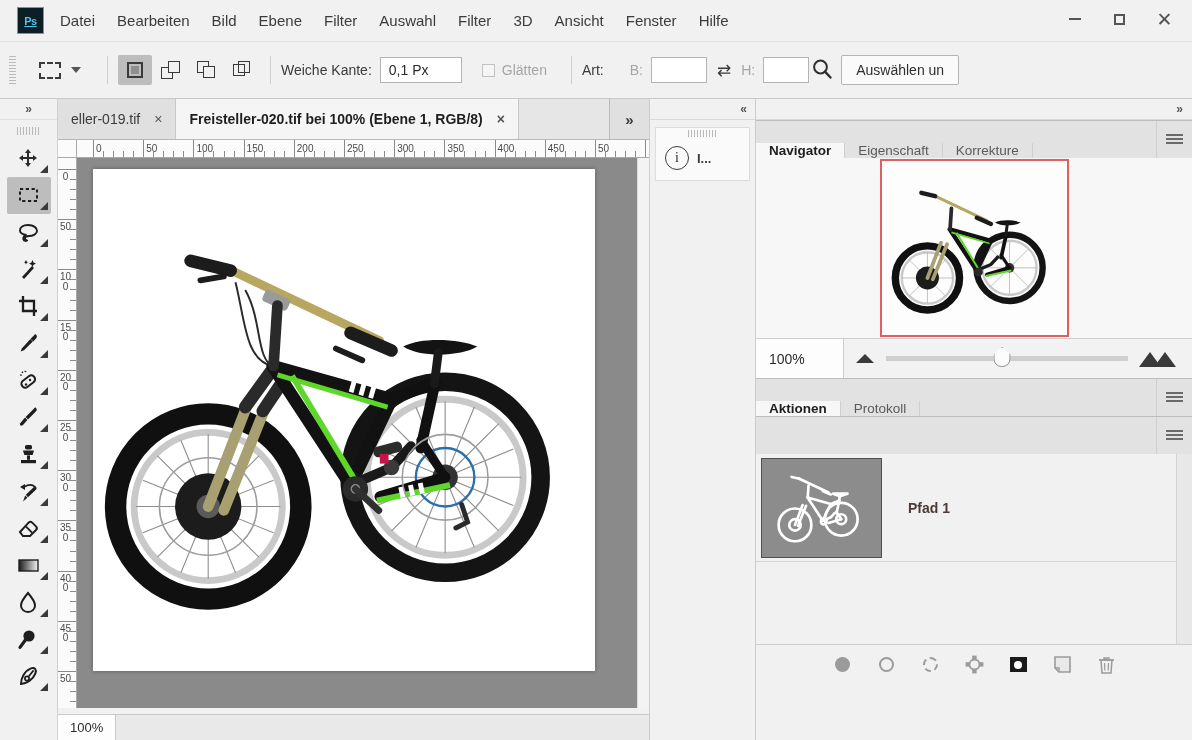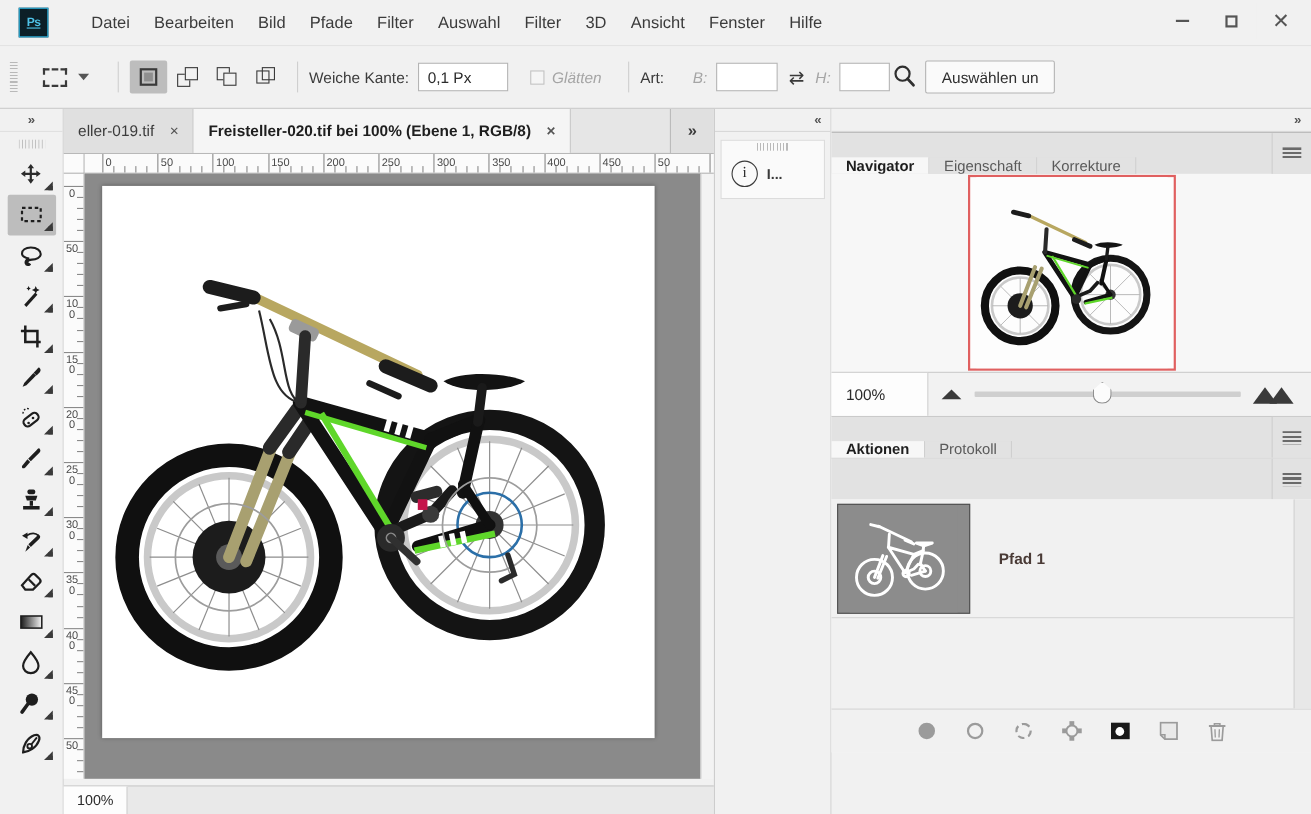--- a/index.html
+++ b/index.html
@@ -13,21 +13,21 @@
   }
   .app { position:relative; width:1192px; height:740px; background:#f1f1f1; }
 
   
   .menubar {
     position:absolute; left:0; top:0; width:1192px; height:42px;
     background:#f1f1f1; display:flex; align-items:center;
     border-bottom:1px solid #e2e2e2;
   }
   .ps-logo {
-    width:27px; height:27px; margin-left:17px; margin-right:28px;
+    width:27px; height:27px; margin-left:17px; margin-right:5px;
     background:#0c1f27; border:1px solid #2bb3e0;
     color:#4fc3e8; font-size:11px; font-weight:bold;
     display:flex; align-items:center; justify-content:center;
     letter-spacing:-0.5px;
     text-decoration:underline;
   }
   .menu-item {
     padding:4px 11px; font-size:15px; color:#3b3b3b; cursor:default;
     white-space:nowrap;
   }
@@ -67,21 +67,21 @@
   .selmode-btn.active { background:#bdbdbd; }
   .sq-new { width:16px; height:16px; border:2px solid #3a3a3a; display:flex; align-items:center; justify-content:center; }
   .sq-new i { width:8px; height:8px; background:#8f8f8f; display:block; }
   .sq-two { position:relative; width:20px; height:18px; }
   .sq-two b, .sq-two i {
     position:absolute; width:12px; height:12px; border:1.6px solid #3a3a3a; display:block; background:#f1f1f1;
   }
   .sq-two b { left:0; top:6px; }
   .sq-two i { left:7px; top:0; }
   .opt-label { font-size:14px; color:#3b3b3b; margin-right:8px; white-space:nowrap; }
-  .opt-label.dim { color:#a5a5a5;font-style:italic; }
+  .opt-label.dim { color:#a5a5a5; }
   .txtfield {
     height:26px; border:1px solid #b4b4b4; background:#fff; color:#2b2b2b;
     font-size:14px; padding:0 8px; display:flex; align-items:center;
     font-family:"Liberation Sans", sans-serif;
   }
   .chk { width:13px; height:13px; border:1px solid #c2c2c2; background:#f5f5f5; margin-right:7px; }
   .select-box {
     height:28px; border:1px solid #b4b4b4; background:#fdfdfd; color:#2b2b2b;
     font-size:14px; padding:0 10px; display:flex; align-items:center; justify-content:space-between;
     min-width:158px; border-radius:2px;
@@ -273,21 +273,21 @@
 <body>
 
 <div class="app">
 
   <div class="menubar">
     <div class="ps-logo">Ps</div>
     <div id="menu-root" style="display:flex;align-items:center;">
         <div class="menu-item">Datei</div>
         <div class="menu-item">Bearbeiten</div>
         <div class="menu-item">Bild</div>
-        <div class="menu-item">Pfade</div>
+        <div class="menu-item">Ebene</div>
         <div class="menu-item">Filter</div>
         <div class="menu-item">Auswahl</div>
         <div class="menu-item">Filter</div>
         <div class="menu-item">3D</div>
         <div class="menu-item">Ansicht</div>
         <div class="menu-item">Fenster</div>
         <div class="menu-item">Hilfe</div>
       </div>
     <div class="win-ctrls">
       <div class="win-btn">

